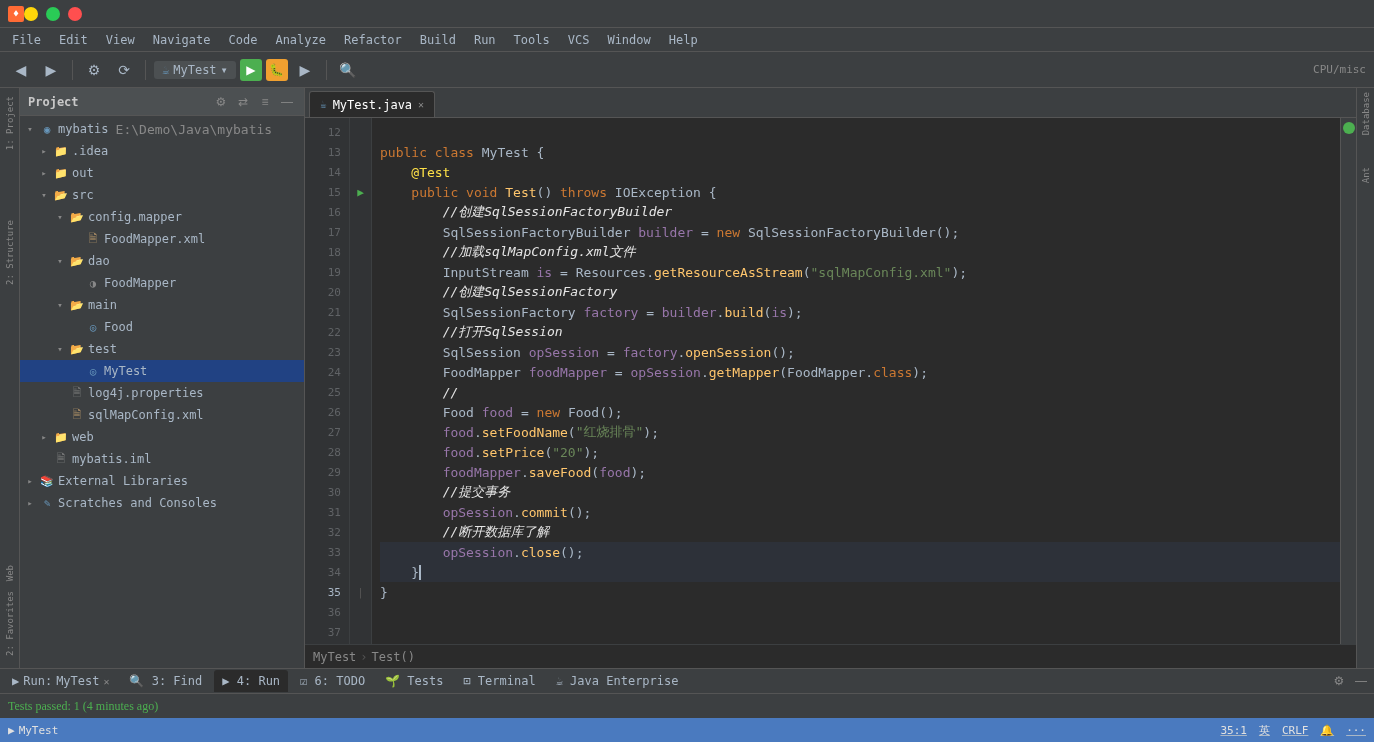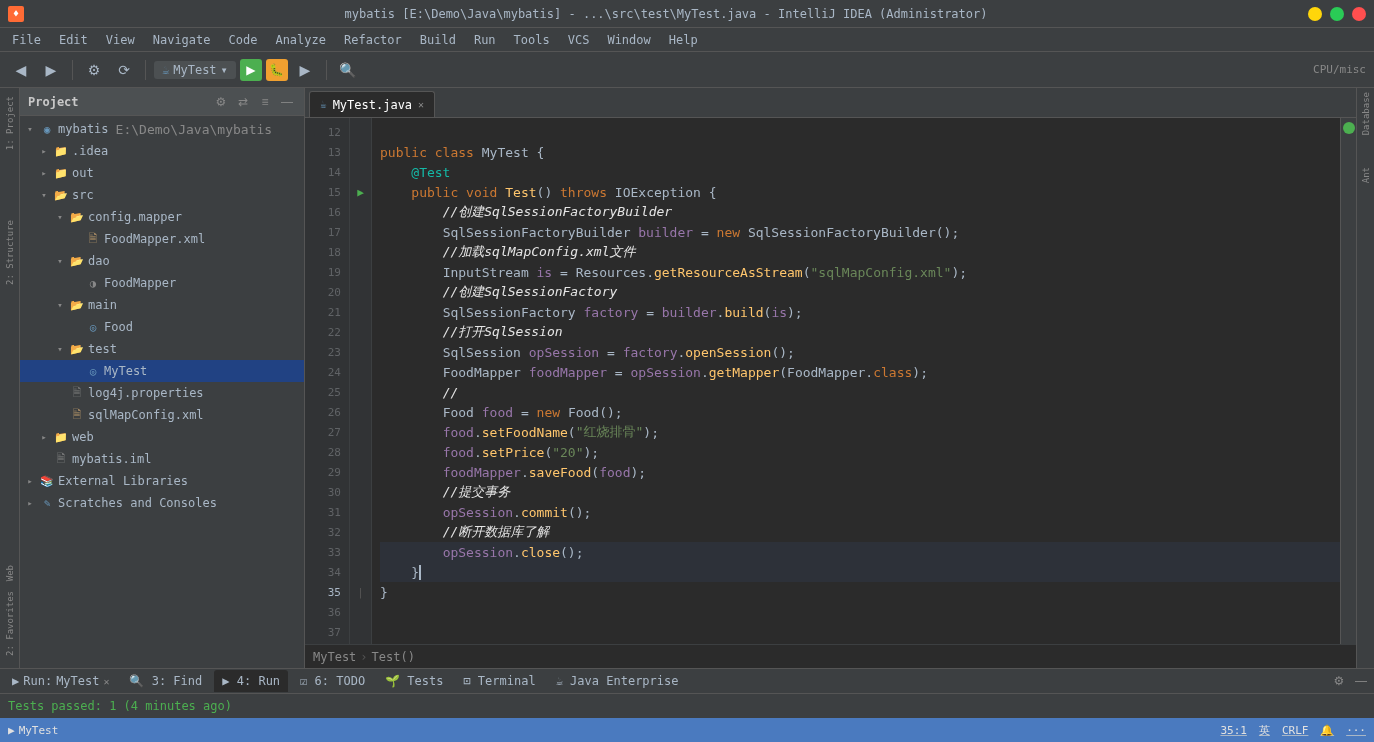--- a/index.html
+++ b/index.html
@@ -360,21 +360,21 @@
       display: flex;
       align-items: center;
       white-space: pre;
       font-size: 13px;
     }
     .kw { color: #cc7832; }
     .str { color: #6a8759; }
     .fn { color: #ffc66d; }
     .cls { color: #a9b7c6; }
     .comment { color: #e5e5e5; font-style: italic; }
-    .annotation { color: #14b8a6; }
+    .annotation { color: #fde047; }
     .var-name { color: #9876aa; }
     .method-call { color: #ffc66d; }
     .cursor-line { background: #2d3139; }
 
     
     .breadcrumb-bar {
       height: 24px;
       background: #2b2b2b;
       display: flex;
       align-items: center;
@@ -453,20 +453,21 @@
       border-radius: 3px 3px 0 0;
     }
     .bottom-tab.active { background: #2b2b2b; }
     .bottom-status {
       height: 24px;
       display: flex;
       align-items: center;
       padding: 0 8px;
       font-size: 12px;
       color: #888;
+      font-family: Liberation Serif, serif;
     }
     .status-green { color: #4caf50; }
 
     
     .status-bar {
       height: 24px;
       background: #4a7abf;
       display: flex;
       align-items: center;
       padding: 0 8px;
@@ -494,21 +495,20 @@
   </style>
 </head>
 <body>
 
 <div class="title-bar">
   <div class="title-bar-left">
     <div class="title-bar-icon">
       <span>♦</span>
     </div>
   </div>
-  <div class="title-bar-center">mybatis [E:\Demo\Java\mybatis] - ...\src\test\MyTest.java - IntelliJ IDEA (Administrator)</div>
   <div class="title-bar-right">
     <div class="title-btn title-btn-min"></div>
     <div class="title-btn title-btn-max"></div>
     <div class="title-btn title-btn-close"></div>
   </div>
 </div>
 
 <div class="menu-bar">
   <div class="menu-item">File</div>
   <div class="menu-item">Edit</div>

